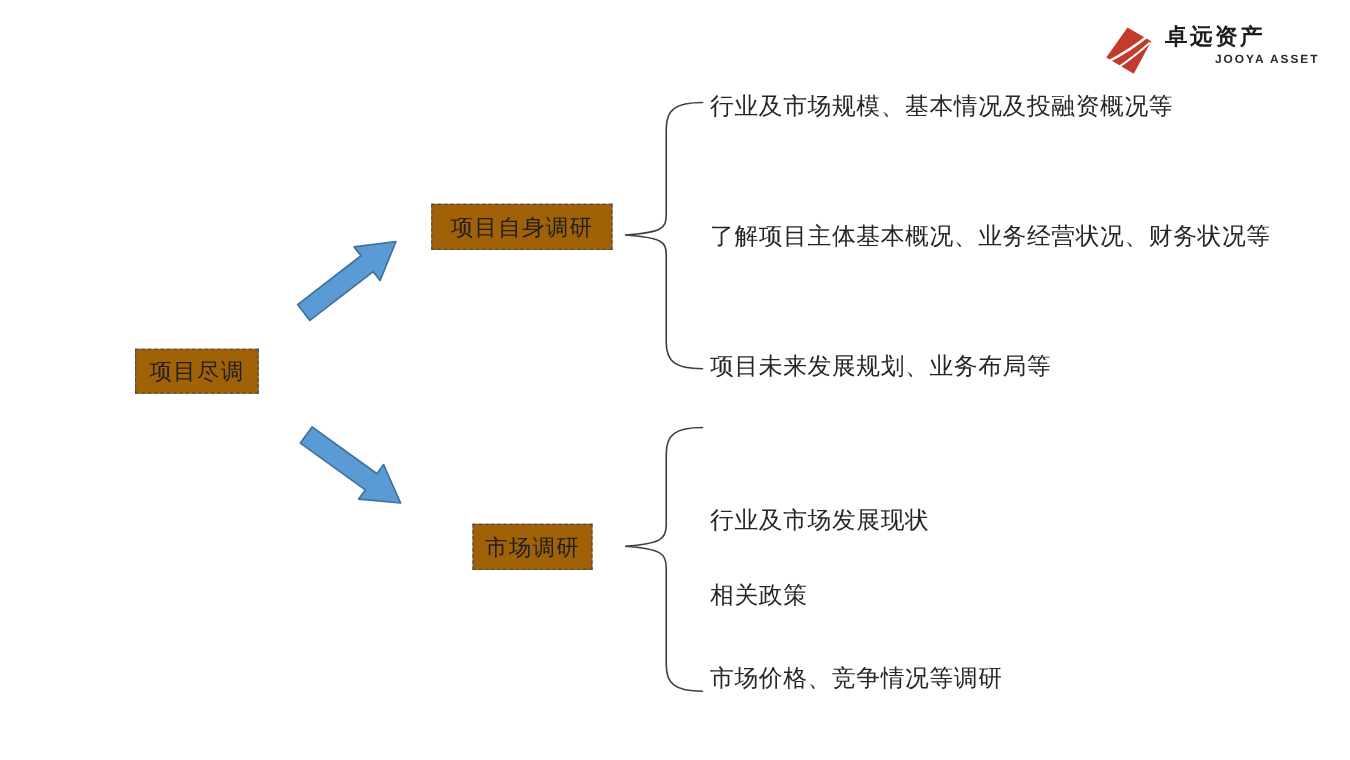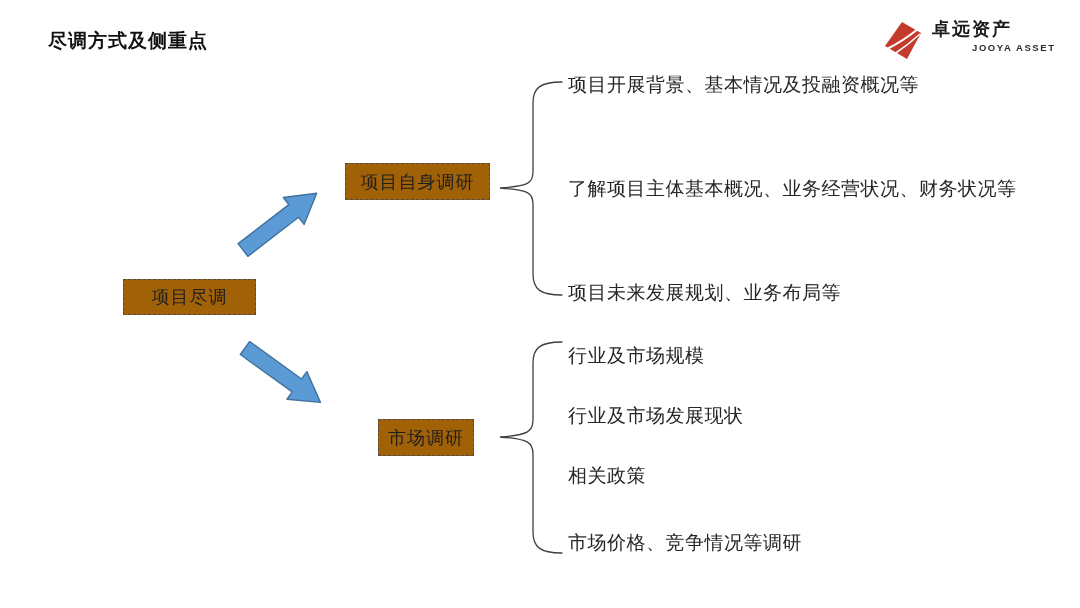--- a/index.html
+++ b/index.html
@@ -56,21 +56,21 @@
     border: 1px dashed #4d4d4d;
     display: flex;
     align-items: center;
     justify-content: center;
     font-size: 18px;
     color: #1f1f1f;
     letter-spacing: 1px;
     background: #a16207;
     box-sizing: border-box;
   }
-  .node-root   { left: 123px; top: 279px; width: 133px; height: 36px; }
+  .node-root   { left: 108px; top: 279px; width: 99px; height: 36px; }
   .node-self   { left: 345px; top: 163px; width: 145px; height: 37px; }
   .node-market { left: 378px; top: 419px; width: 96px; height: 37px; }
   
   #overlay {
     position: absolute;
     left: 0; top: 0;
     width: 1080px; height: 608px;
   }
   .arrow {
     fill: var(--arrow_fill, #5B9BD5);
@@ -99,21 +99,20 @@
   .leaf-b0 { top: 343px; }
   .leaf-b1 { top: 403px; }
   .leaf-b2 { top: 463px; }
   .leaf-b3 { top: 530px; font-family: Liberation Mono, monospace; }
 </style>
 </head>
 <body>
 
 <div id="canvas">
 
-  <div class="page-title">尽调方式及侧重点</div>
 
   <div class="logo">
     <svg class="logo-icon" viewBox="0 0 42 42" aria-hidden="true">
       <polygon points="20,2 39,13 25,39 3,26" fill="#C43B2D"></polygon>
       <path d="M5,29 Q21,21 36,9" stroke="#ffffff" stroke-width="2" fill="none"></path>
       <path d="M11,35 Q26,25 38,14" stroke="#ffffff" stroke-width="1.6" fill="none"></path>
     </svg>
     <div class="logo-text">
       <span class="logo-cn">卓远资产</span>
       <span class="logo-en">JOOYA ASSET</span>
@@ -128,22 +127,21 @@
 
     <path class="brace" d="M562,82 C540,82 533,88 533,103 L533,172 C533,183 529,186 500,188 C529,190 533,193 533,204 L533,274 C533,289 540,295 562,295"></path>
 
     <path class="brace" d="M562,342 C540,342 533,348 533,363 L533,420 C533,431 529,435 500,437 C529,439 533,443 533,454 L533,532 C533,547 540,553 562,553"></path>
   </svg>
 
   <div class="node node-root">项目尽调</div>
   <div class="node node-self">项目自身调研</div>
   <div class="node node-market">市场调研</div>
 
-  <div class="leaf leaf-a0">项目开展背景、基本情况及投融资概况等</div>
+  <div class="leaf leaf-a0">行业及市场规模、基本情况及投融资概况等</div>
   <div class="leaf leaf-a1">了解项目主体基本概况、业务经营状况、财务状况等</div>
   <div class="leaf leaf-a2">项目未来发展规划、业务布局等</div>
 
-  <div class="leaf leaf-b0">行业及市场规模</div>
   <div class="leaf leaf-b1">行业及市场发展现状</div>
   <div class="leaf leaf-b2">相关政策</div>
   <div class="leaf leaf-b3">市场价格、竞争情况等调研</div>
 
 </div>
 
 </body></html>

